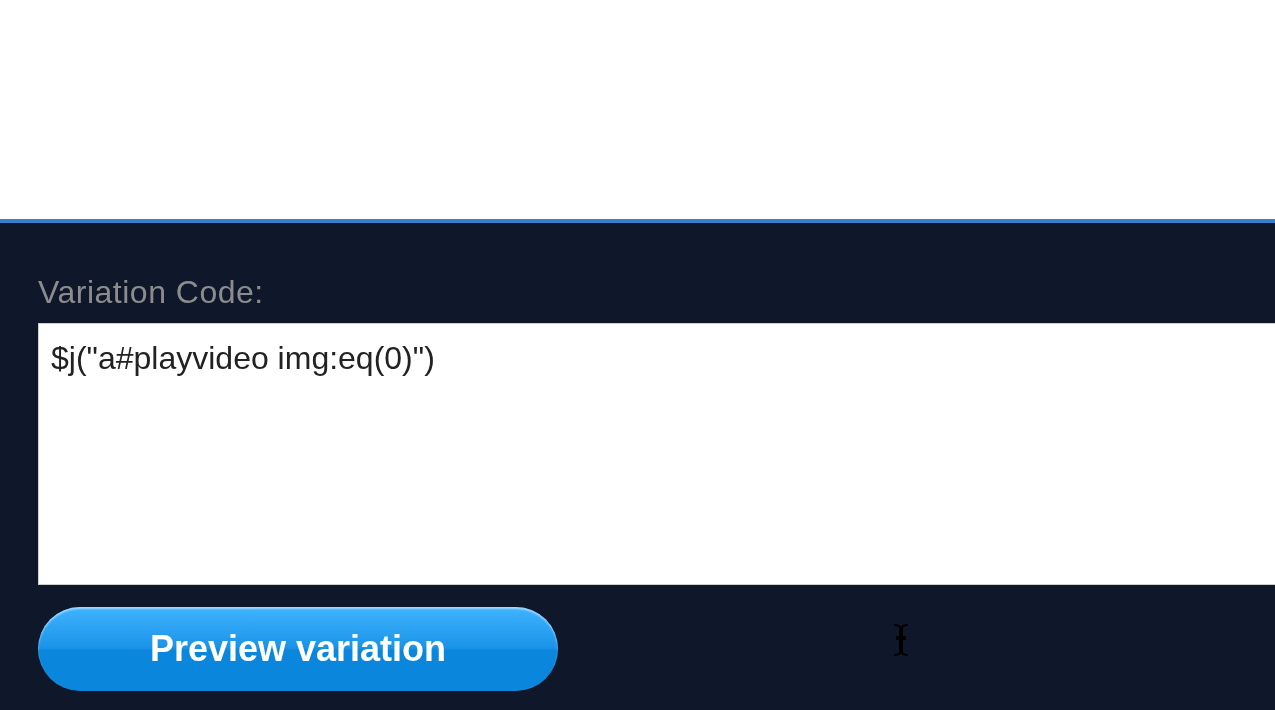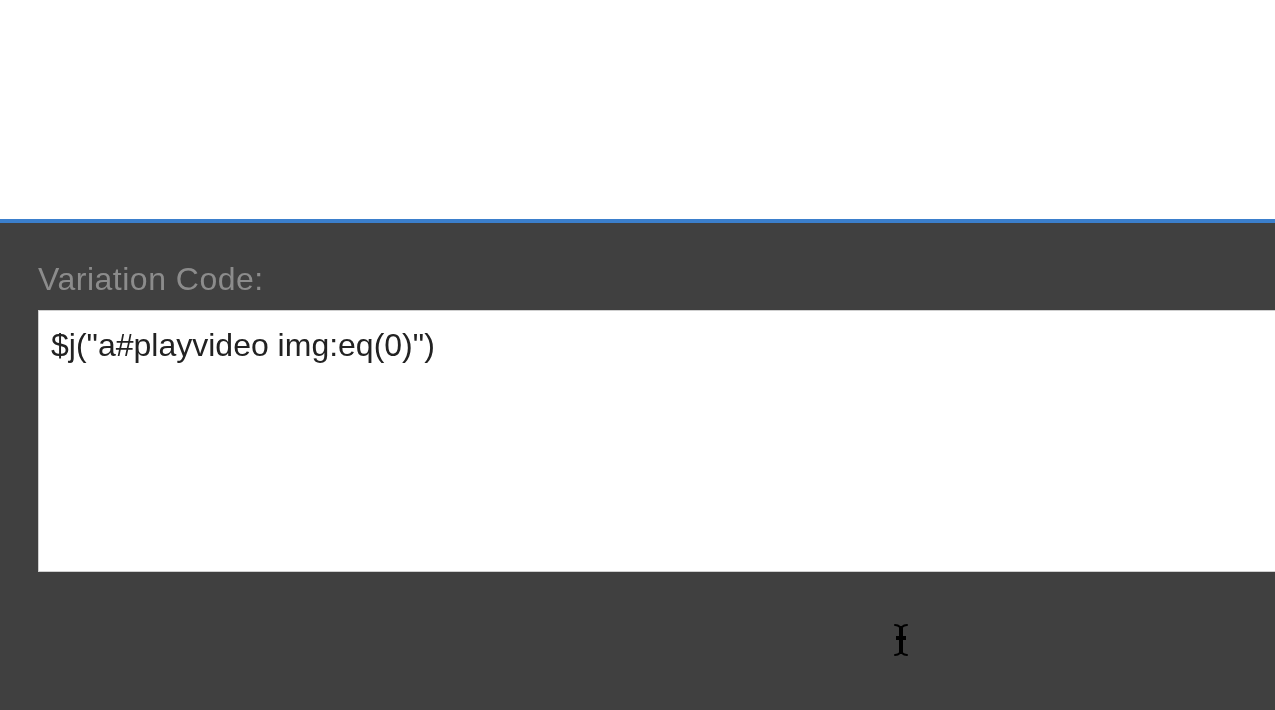--- a/index.html
+++ b/index.html
@@ -16,22 +16,22 @@
     }
     .top-blank {
       height: 219px;
       background: #ffffff;
     }
     .divider {
       height: 4px;
       background: #3b7fcc;
     }
     .panel {
-      background: #404040;
-      padding: 38px 0 0 38px;
+      background: #0f172a;
+      padding: 51px 0 0 38px;
       height: calc(710px - 219px - 4px);
       position: relative;
     }
     .form-label {
       font-size: 32px;
       color: #8c8c8c;
       font-weight: 400;
       margin-bottom: 12px;
       letter-spacing: 0.5px;
     }
@@ -84,19 +84,22 @@
 <body>
 
 <div class="top-blank"></div>
 <div class="divider"></div>
 
 <div class="panel">
   <div class="form-label">Variation Code:</div>
 
   <textarea class="code-textarea" spellcheck="false" style="">$j("a#playvideo img:eq(0)")</textarea>
 
+  <button class="preview-button">
+    <span>Preview variation</span>
+  </button>
 
   <div class="text-cursor">
     <svg viewBox="0 0 20 34">
       <path d="M4 2 Q7 2 9 4 L9 14 L6 14 L6 16 L9 16 L9 30 Q7 32 4 32 M16 2 Q13 2 11 4 L11 14 L14 14 L14 16 L11 16 L11 30 Q13 32 16 32 M10 4 L10 30" stroke="#000" stroke-width="2" fill="none" stroke-linecap="round"></path>
     </svg>
   </div>
 </div>
 
 </body></html>

